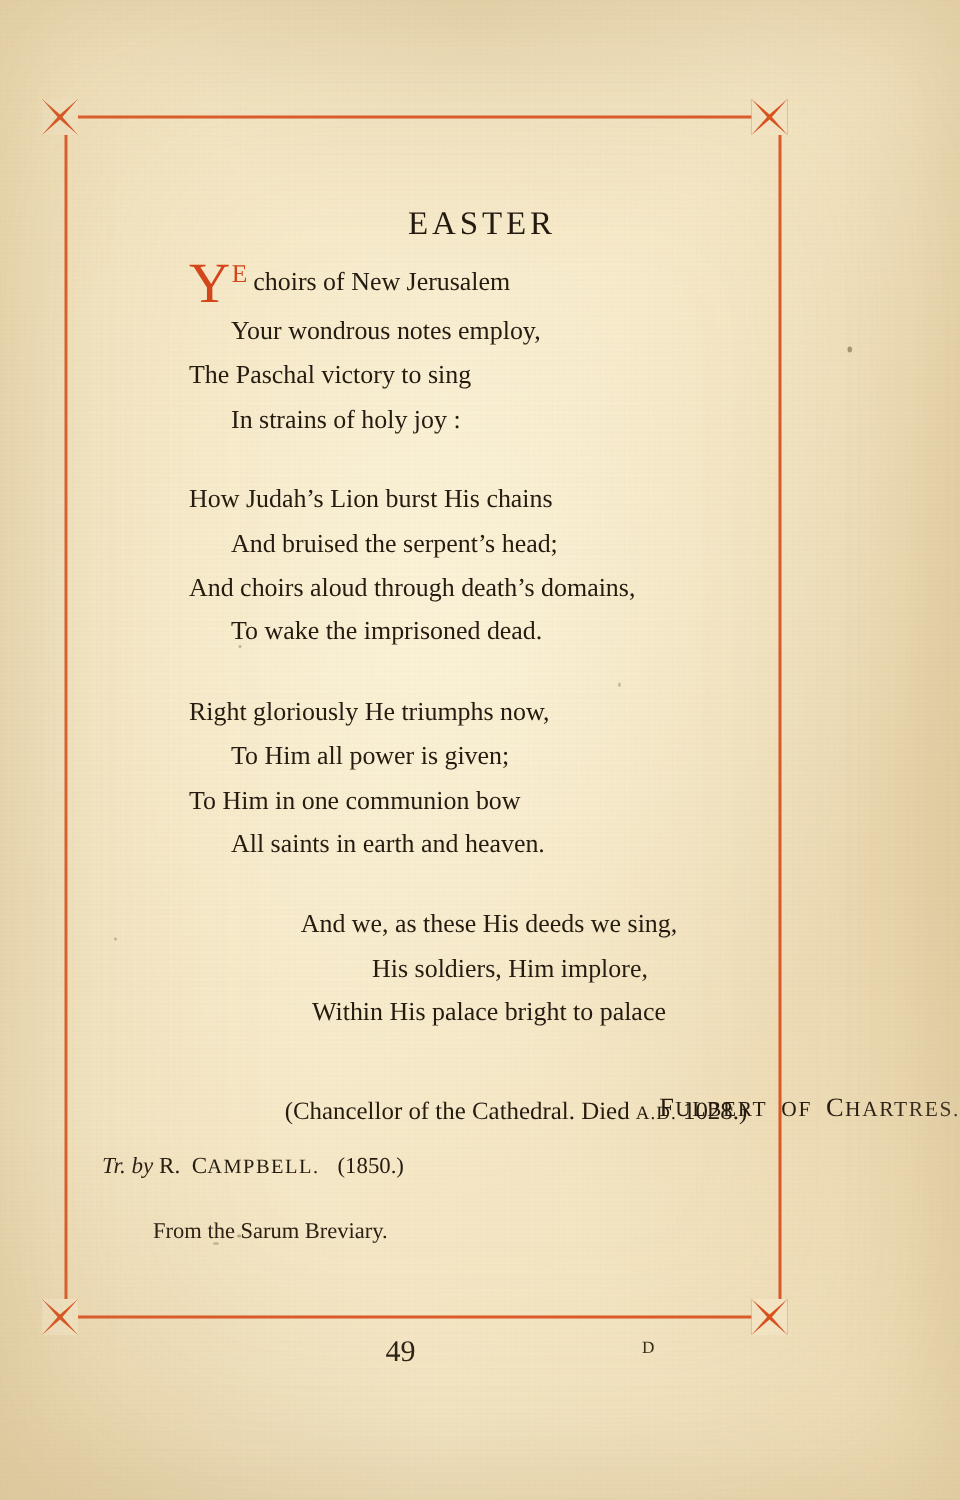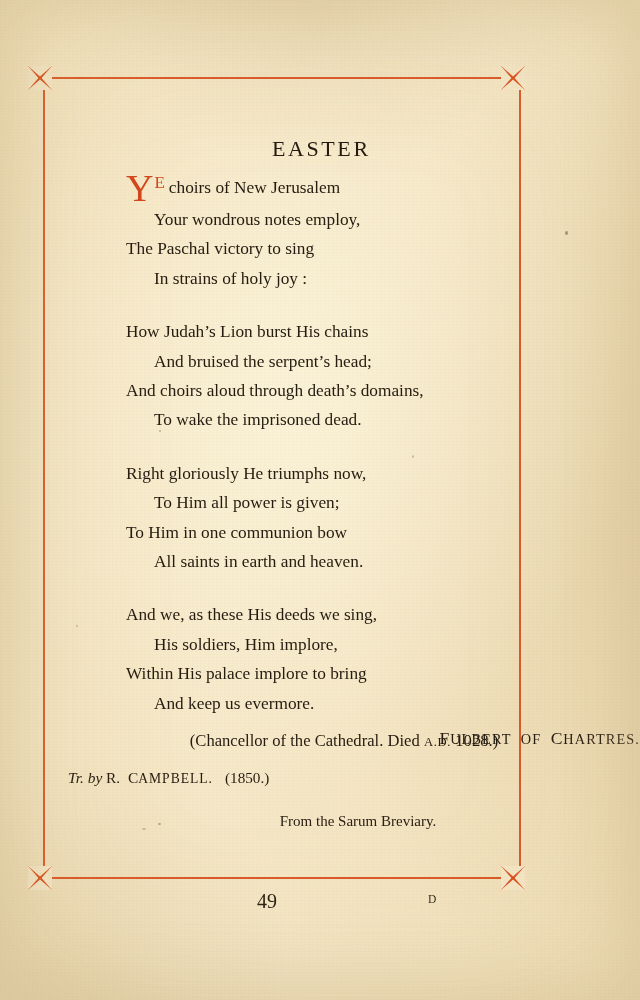--- a/index.html
+++ b/index.html
@@ -74,21 +74,21 @@
     text-indent: 2.6px;
   }
 
   .stanzas {
     position: absolute;
     left: 126px;
     top: 168px;
     width: 400px;
   }
   .stanza { margin-bottom: 24px; }
-  .stanza:last-child { margin-bottom: 4px; }
+  .stanza:last-child { margin-bottom: 4px; text-align: center; }
 
   .line {
     font-size: 17.3px;
     line-height: 29.4px;
     white-space: pre;
     color: #241b10;
   }
   .line.indent { padding-left: 28px; }
 
   
@@ -150,23 +150,23 @@
   }
   .translator .it { font-style: italic; }
   .translator .nm { font-size: 13.6px; letter-spacing: 1.0px; }
   .translator .nm-first { font-size: 15.4px; }
   .translator .yr { margin-left: 12px; font-size: 15.2px; }
 
   .source {
     position: absolute;
     left: 0; right: 0;
     top: 813px;
-    text-align: center;
+    text-align: left;
     font-size: 15px;
-    padding-left: 76px;
+    padding-left: 102px;
     color: #2a2014;
   }
 
   
   .folio {
     position: absolute;
     top: 890px;
     left: 257px;
     font-size: 20px;
     color: #2a2014;
@@ -260,22 +260,21 @@
     <div class="stanza">
       <div class="line">Right gloriously He triumphs now,</div>
       <div class="line indent">To Him all power is given;</div>
       <div class="line">To Him in one communion bow</div>
       <div class="line indent">All saints in earth and heaven.</div>
     </div>
 
     <div class="stanza">
       <div class="line">And we, as these His deeds we sing,</div>
       <div class="line indent">His soldiers, Him implore,</div>
-      <div class="line">Within His palace implore to bring</div>
-      <div class="line indent">And keep us evermore.</div>
+      <div class="line">Within His palace bright to palace</div>
     </div>
 
   </div>
 
   <div class="author-line"><span class="smallcaps-first">F</span><span class="sc">ULBERT</span><span class="sc">&nbsp;&nbsp;</span><span class="sc">OF</span><span class="sc">&nbsp;&nbsp;</span><span class="smallcaps-first">C</span><span class="sc">HARTRES.</span></div>
 
   <div class="author-note"><span>(Chancellor of the Cathedral.   Died </span><span class="ad">A.D.</span><span> 1028.)</span></div>
 
   <div class="translator"><span class="it">Tr. by</span><span>&nbsp;</span><span>R.</span><span>&nbsp;&nbsp;</span><span class="nm-first">C</span><span class="nm">AMPBELL.</span><span class="yr">(1850.)</span></div>
 

